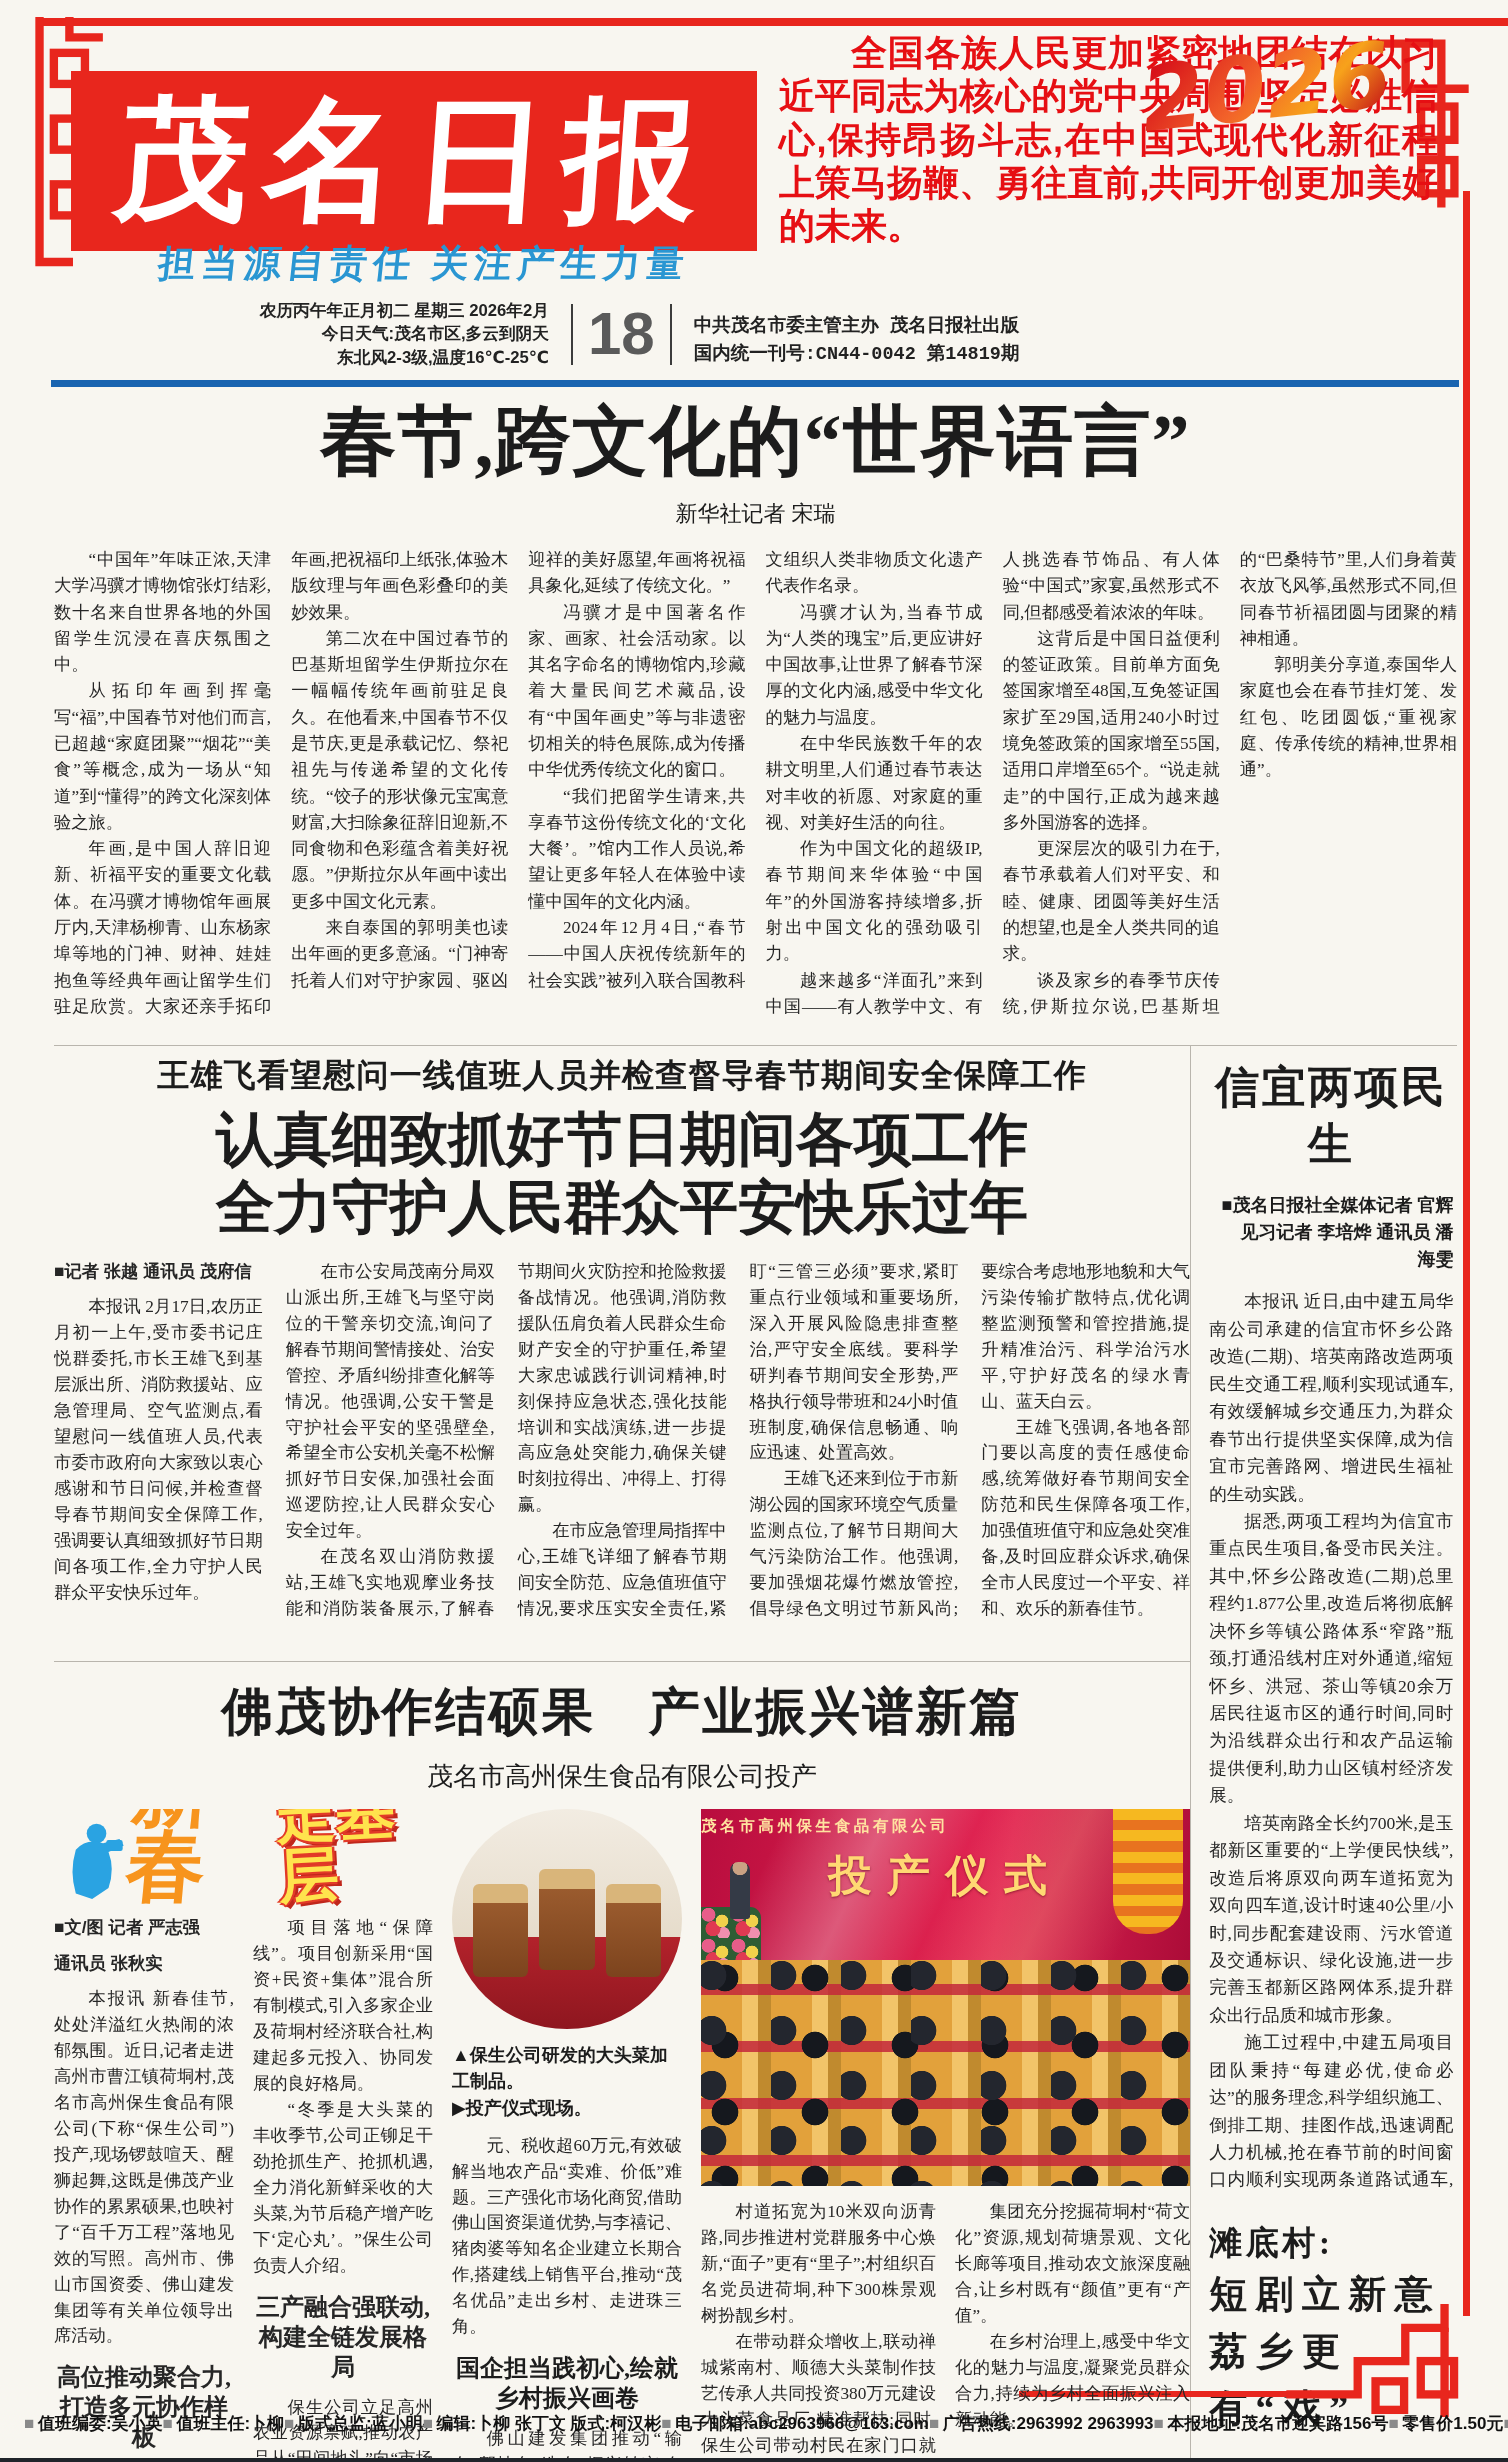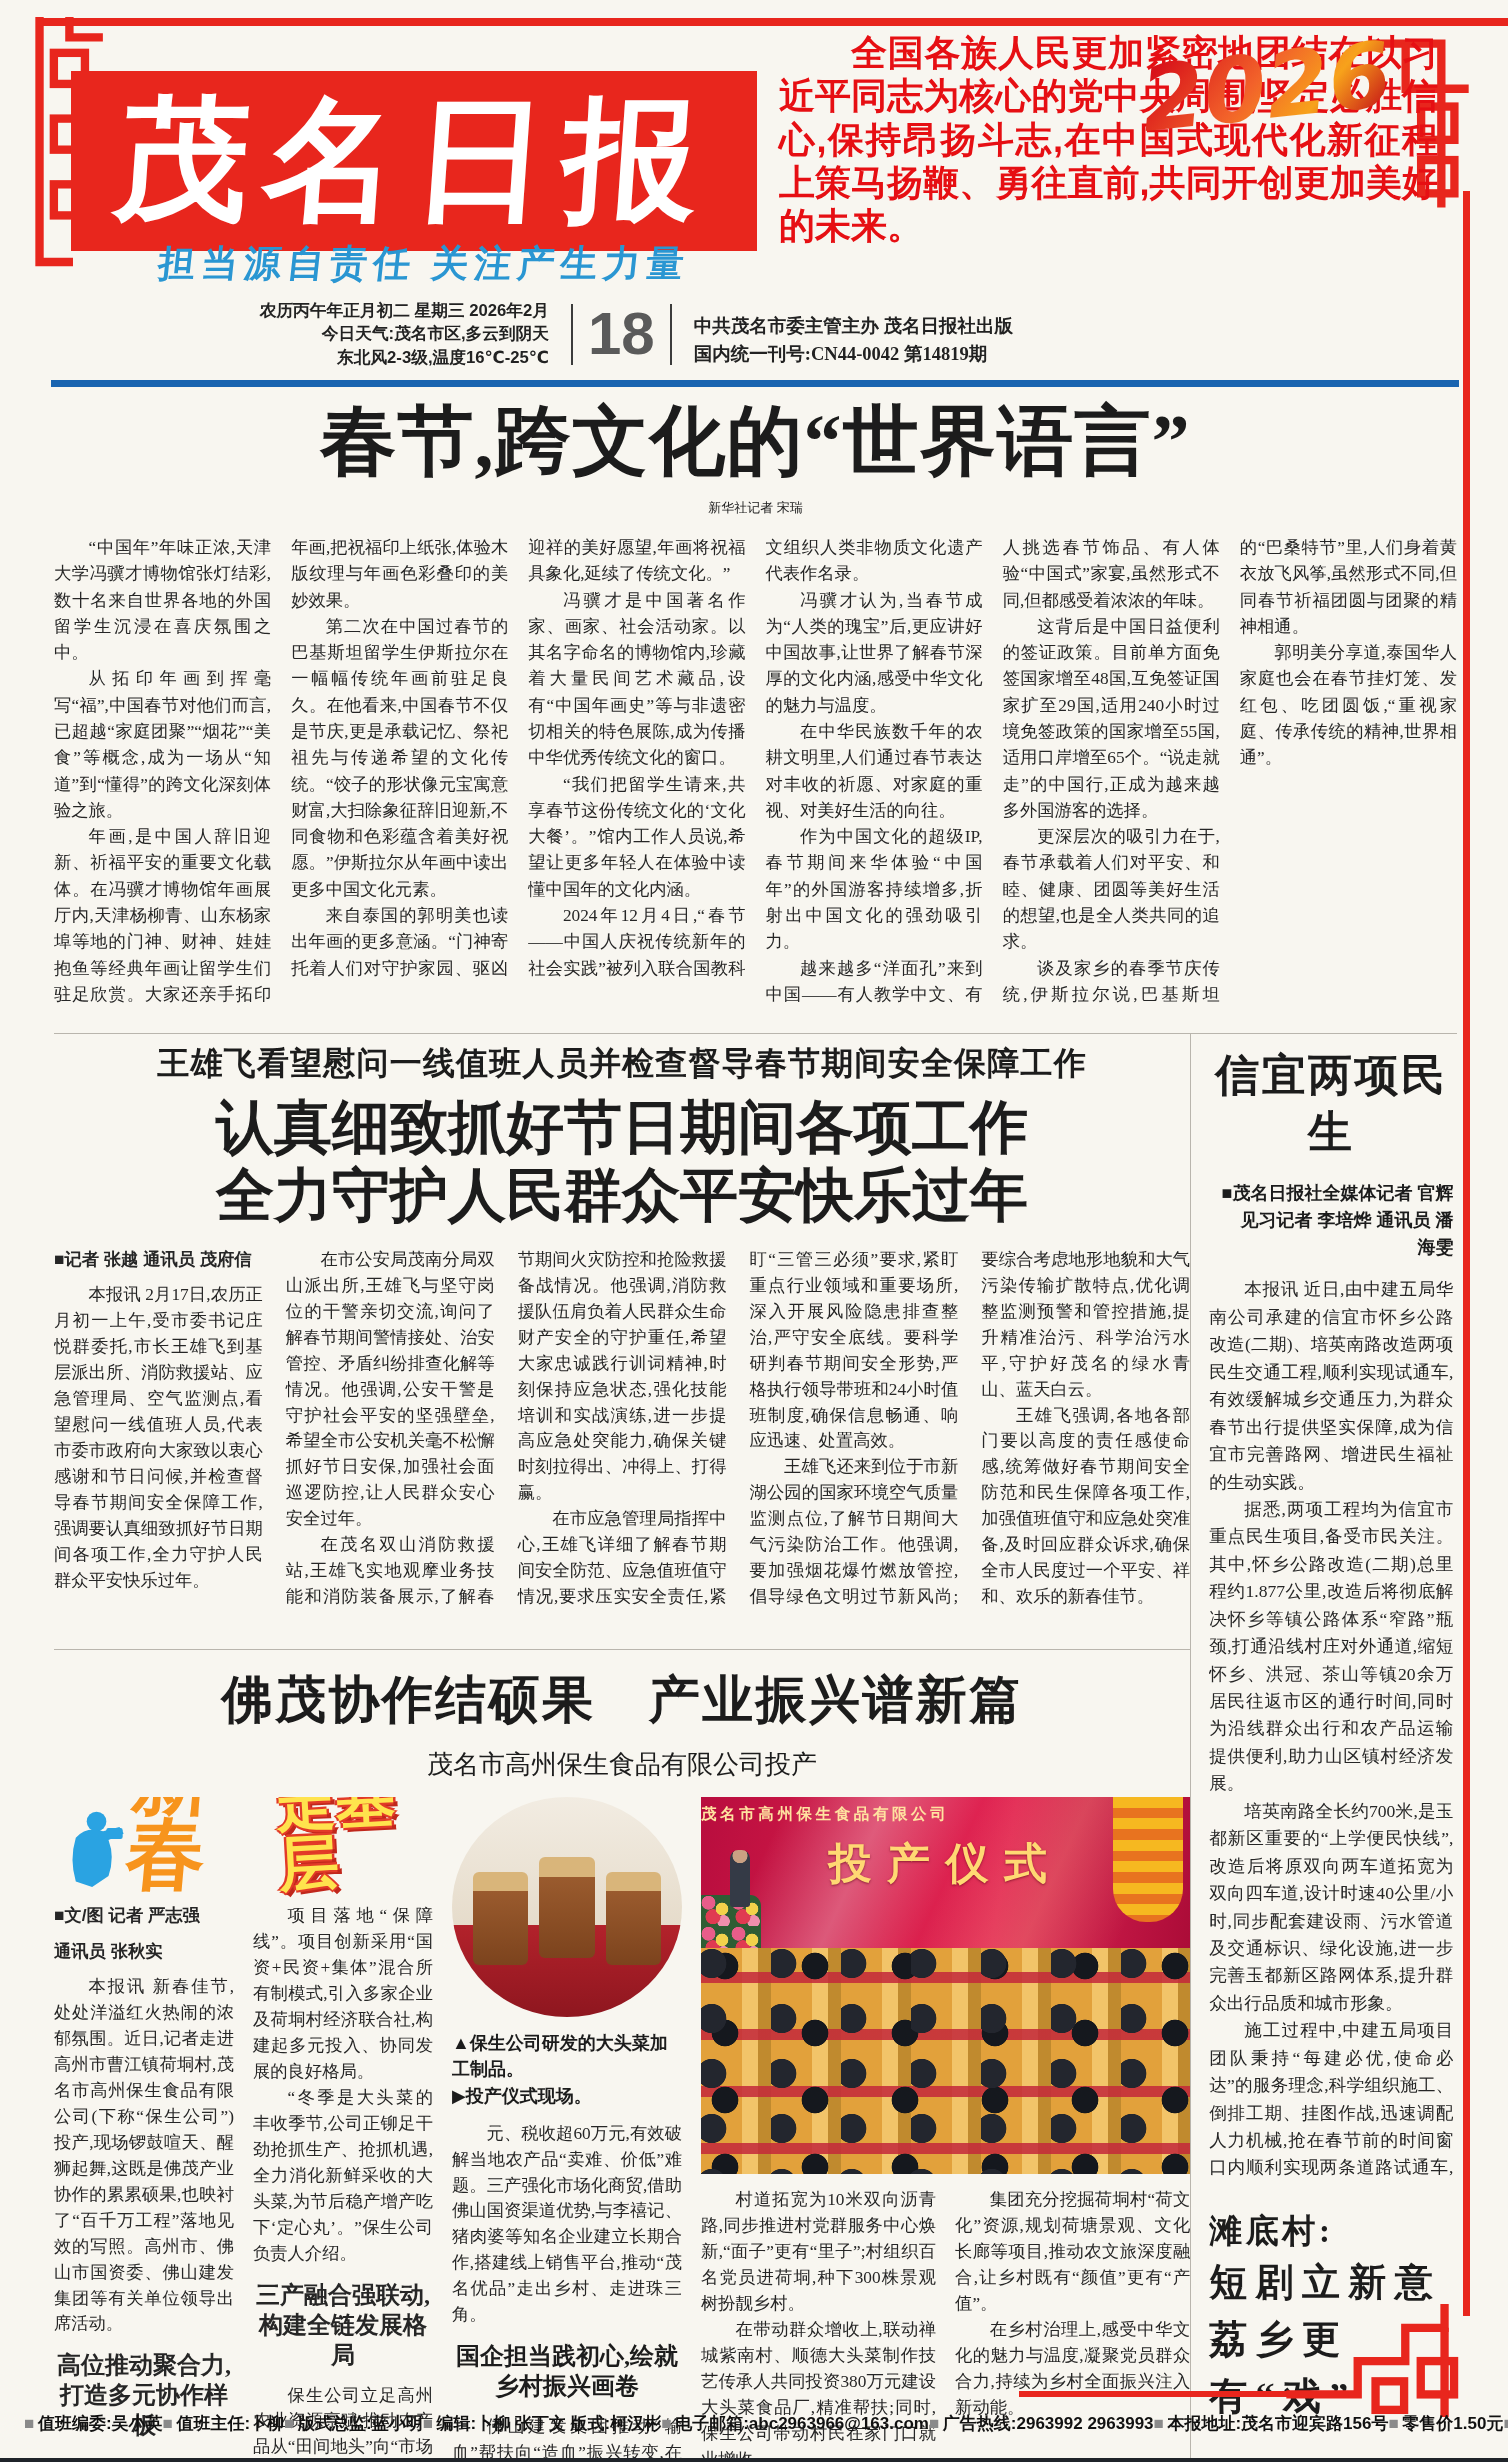--- a/index.html
+++ b/index.html
@@ -53,34 +53,34 @@
   }
   .dateline{display:flex;align-items:center;margin:3.6px 0 10.7px 101px;gap:21.5px;}
   .date-left{width:394px;text-align:right;font-size:16.7px;line-height:1.42;font-weight:bold;
     font-family:"Liberation Sans","DejaVu Sans",sans-serif;color:#222;}
   .page-num{
     font-size:60px;font-weight:bold;color:#5a5a5a;line-height:.9;padding:3.6px 15.5px;
     border-left:2.4px solid #3c3c3c;border-right:2.4px solid #3c3c3c;
     font-family:"Liberation Sans","DejaVu Sans",sans-serif;
   }
   .pub-right{font-size:18.5px;line-height:1.5;font-weight:bold;color:#222;
-    font-family:Liberation Serif, serif;margin-top:13px;}
+    font-family:Liberation Mono, monospace;margin-top:13px;}
   .blue-rule{height:6.6px;background:var(--rule);margin:1.2px 0 0 -3px;width:1408px;}
   
   p{margin:0;text-indent:2em;}
   .col-subhead{
     text-indent:0;text-align:center;font-weight:bold;font-size:24px;line-height:1.25;
     margin:13px 0;font-family:"Liberation Serif","DejaVu Serif",serif;
   }
   .col-byline{text-indent:0;font-weight:bold;margin-bottom:9.5px;
     font-family:"Liberation Sans","DejaVu Sans",sans-serif;}
   
   .article1{padding:13px 51px 0 54px;}
   .a1-headline{text-align:center;font-size:76px;font-weight:bold;letter-spacing:1.2px;line-height:1.1;}
-  .a1-byline{text-align:center;font-size:13px;margin:15.5px 0 18px;font-family:"Liberation Sans","DejaVu Sans",sans-serif;}
+  .a1-byline{text-align:center;font-size:22px;margin:15.5px 0 18px;font-family:"Liberation Sans","DejaVu Sans",sans-serif;}
   .a1-cols{
     column-count:6;column-gap:20px;column-fill:auto;height:482px;overflow:hidden;
     font-size:17.3px;line-height:1.52;text-align:justify;color:var(--body);
   }
   
   .lower{display:flex;margin:15.5px 51px 0 54px;border-top:1.2px solid #b9b5ad;}
   .lower-main{width:1137px;padding-top:8.4px;}
   .sidebar{width:267px;border-left:1.2px solid #b9b5ad;padding:12px 3.6px 0 18px;}
   
   .a2{border-bottom:1.2px solid #b9b5ad;padding-bottom:15.5px;}

